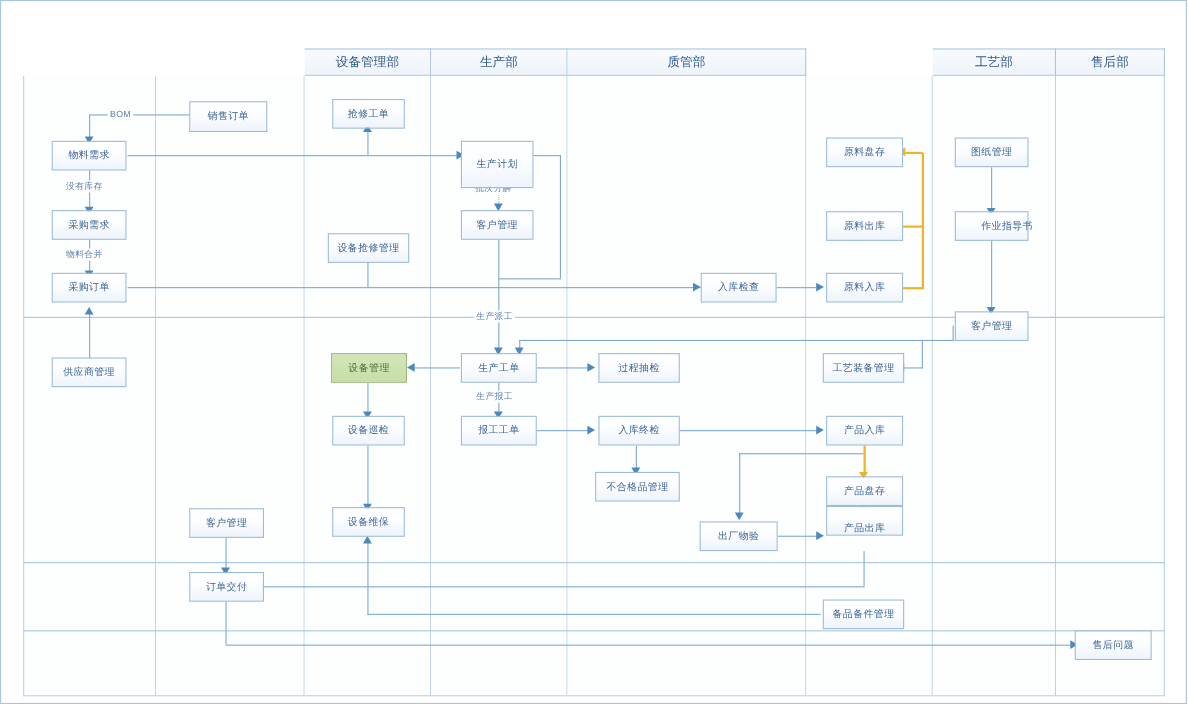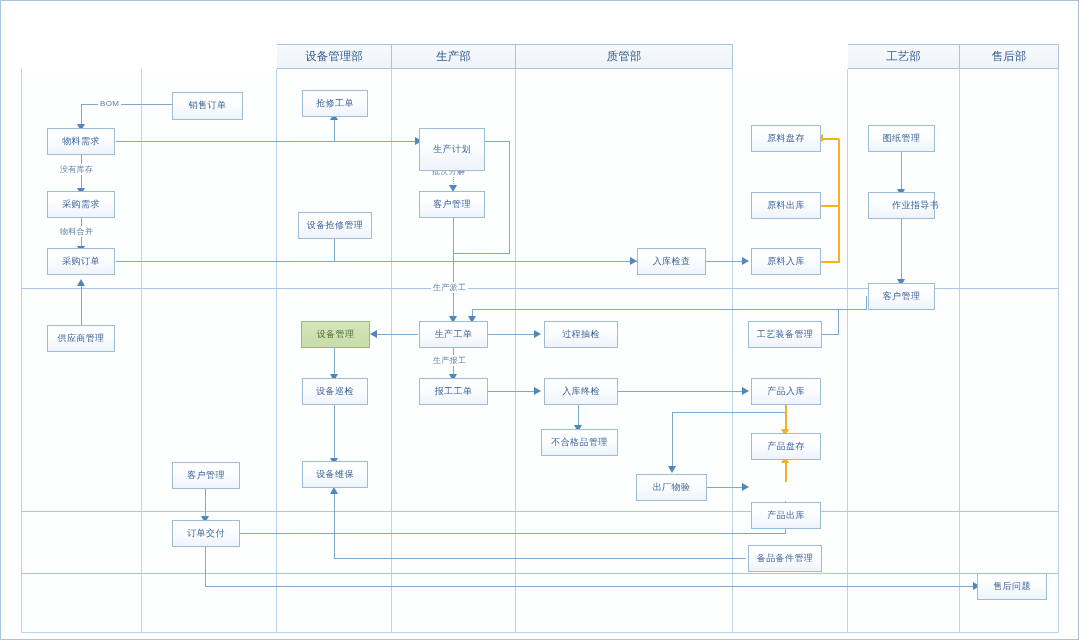--- a/index.html
+++ b/index.html
@@ -342,21 +342,21 @@
     </div>
   <div class="node" style="left:748px;top:321px;width:74px;height:27px;">
       <span>工艺装备管理</span>
     </div>
   <div class="node" style="left:751px;top:378px;width:70px;height:27px;">
       <span>产品入库</span>
     </div>
   <div class="node" style="left:751px;top:433px;width:70px;height:27px;">
       <span>产品盘存</span>
     </div>
-  <div class="node" style="left:751px;top:502px;width:70px;height:27px;">
+  <div class="node" style="left:751px;top:460px;width:70px;height:27px;align-items:flex-end;">
       <span>产品出库</span>
     </div>
   <div class="node" style="left:748px;top:545px;width:74px;height:27px;">
       <span>备品备件管理</span>
     </div>
 
   <div class="node" style="left:868px;top:125px;width:67px;height:27px;">
       <span>图纸管理</span>
     </div>
   <div class="node" style="left:868px;top:192px;width:67px;height:27px;padding-left:28px;">

